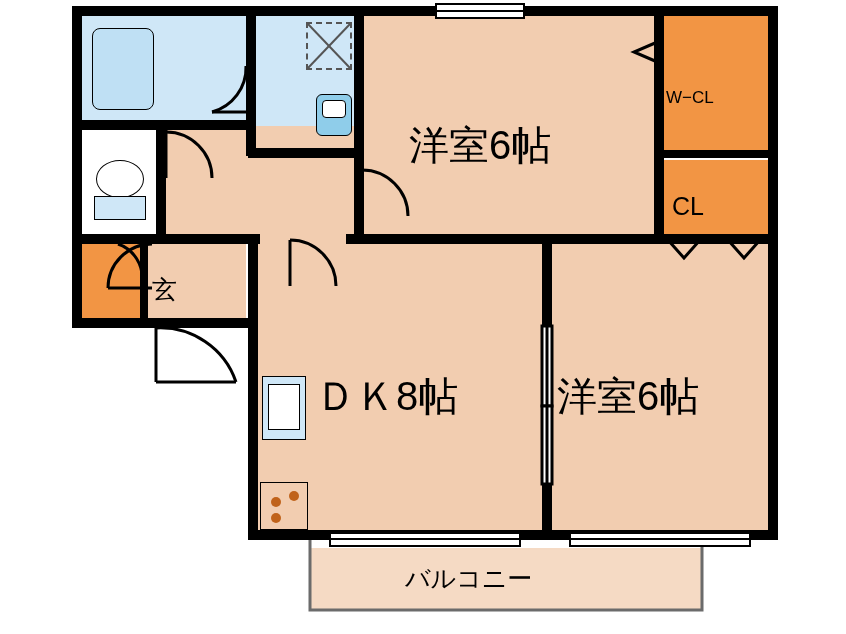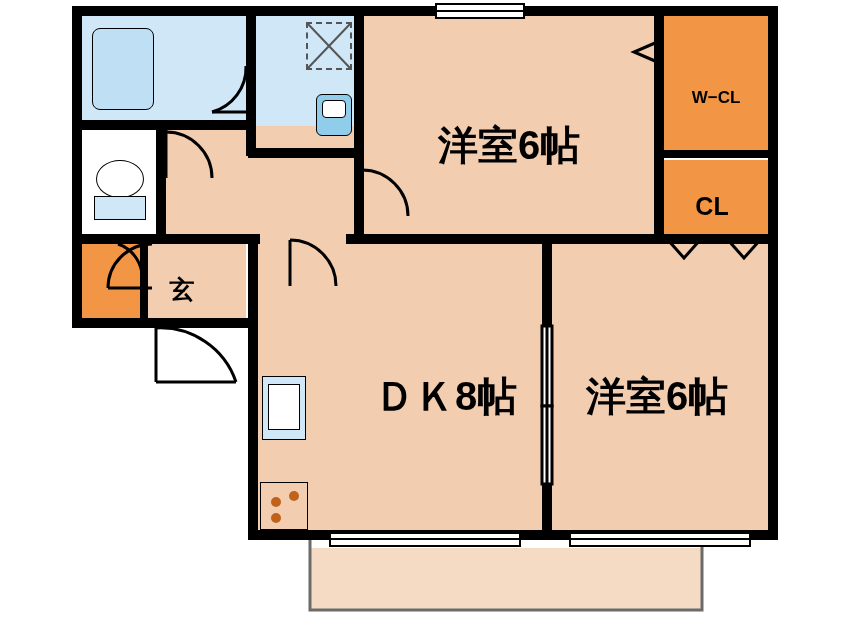--- a/index.html
+++ b/index.html
@@ -4,21 +4,21 @@
 <style>
   html,body{margin:0;padding:0;background:#ffffff;}
   body{width:846px;height:634px;overflow:hidden;font-family:"Liberation Sans",sans-serif;}
   #plan{position:relative;width:846px;height:634px;background:#ffffff;}
   .wall{position:absolute;background:#000000;}
   .room{position:absolute;background:#f2cdb0;}
   .water{position:absolute;background:#cfe7f7;}
   .orange{position:absolute;background:#f29544;}
   .white{position:absolute;background:#ffffff;}
   .thin{position:absolute;border:1px solid #000;box-sizing:border-box;}
-  .label{position:absolute;color:#000;font-weight:bold;text-align:center;white-space:nowrap;}
+  .label{position:absolute;color:#000;font-weight:normal;text-align:left;white-space:nowrap;}
   .lbl-big{font-size:40px;}
   .lbl-mid{font-size:25px;}
   .lbl-sm{font-size:17px;}
   svg.ov{position:absolute;left:0;top:0;width:846px;height:634px;pointer-events:none;}
 </style>
 </head>
 <body>
 
 <div id="plan">
 
@@ -94,22 +94,23 @@
 
   <div class="thin" style="left:262px;top:376px;width:44px;height:64px;background:#cfe7f7;"></div>
   <div class="thin" style="left:268px;top:384px;width:32px;height:46px;background:#ffffff;"></div>
 
   <div class="thin" style="left:260px;top:482px;width:48px;height:48px;background:#f2cdb0;"></div>
 
   <div class="label lbl-big" style="left:409px;top:118px;width:200px;">洋室6帖</div>
   <div class="label lbl-sm" style="left:666px;top:88px;width:100px;">W−CL</div>
   <div class="label lbl-mid" style="left:672px;top:192px;width:80px;">CL</div>
   <div class="label lbl-mid" style="left:152px;top:273px;width:60px;">玄</div>
-  <div class="label lbl-big" style="left:346px;top:369px;width:200px;">ＤＫ8帖</div>
+  <div class="label lbl-big" style="left:316px;top:369px;width:200px;">ＤＫ8帖</div>
   <div class="label lbl-big" style="left:557px;top:369px;width:200px;">洋室6帖</div>
+  <div class="label lbl-mid" style="left:405px;top:562px;width:200px;">バルコニー</div>
 
   <svg class="ov" viewBox="0 0 846 634">
 
     <g stroke="#000" stroke-width="2" fill="#fff">
       <rect x="436" y="4" width="88" height="14"></rect>
       <line x1="436" y1="11" x2="524" y2="11"></line>
     </g>
 
     <g stroke="#000" stroke-width="3" fill="none">
       <path d="M 212 112 A 46 46 0 0 0 246 66"></path>

